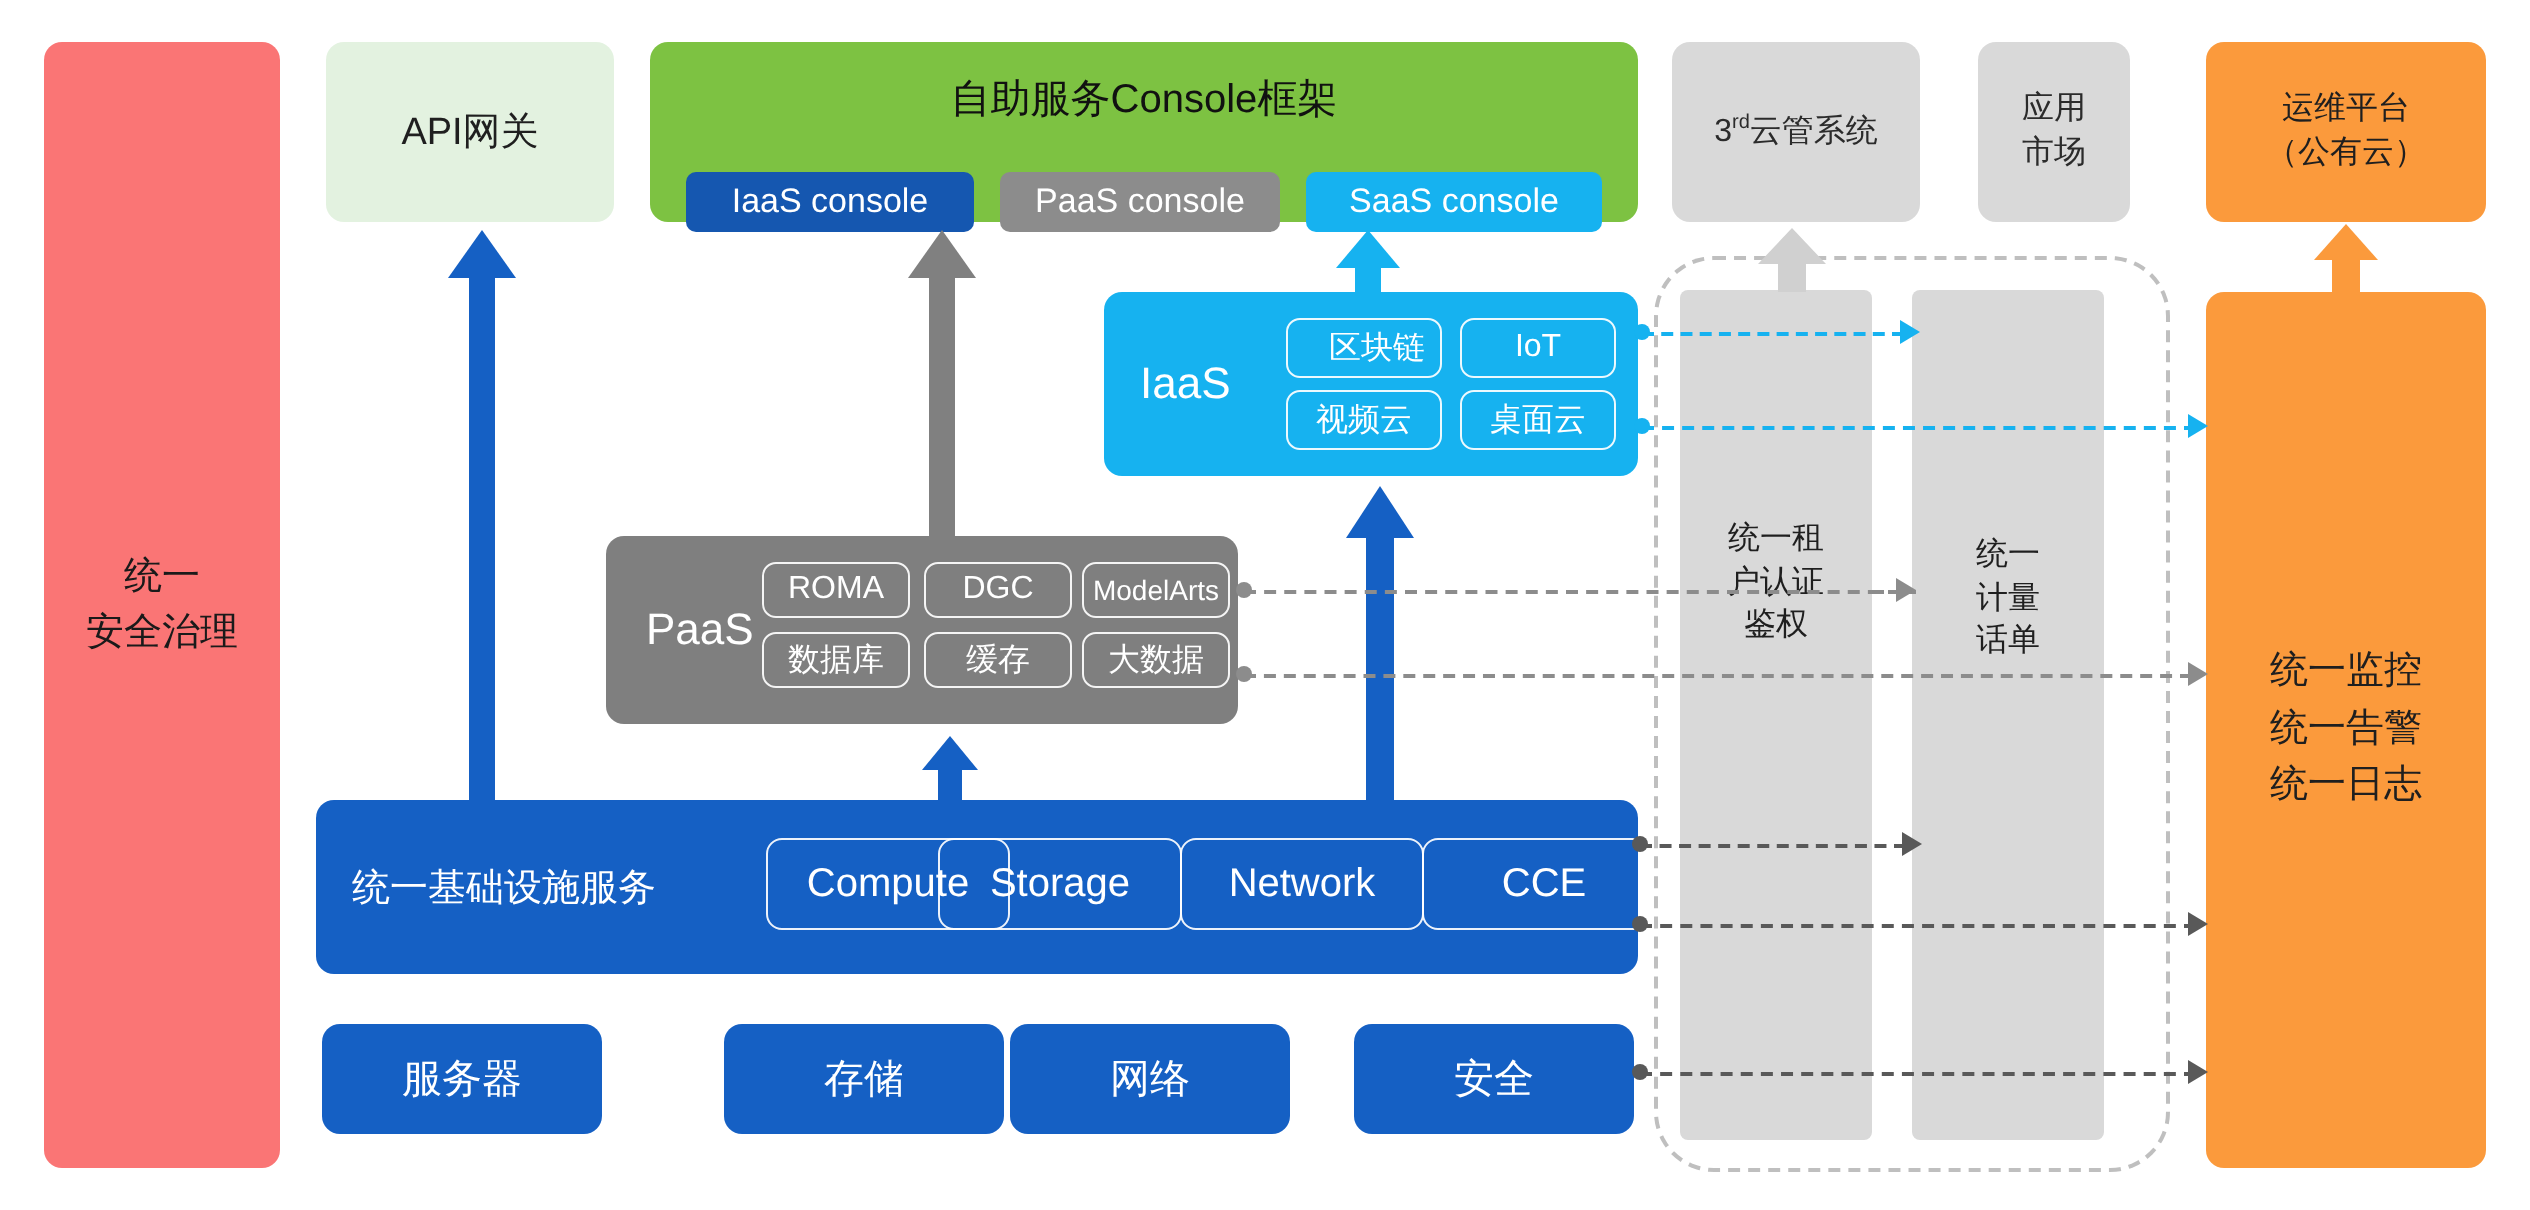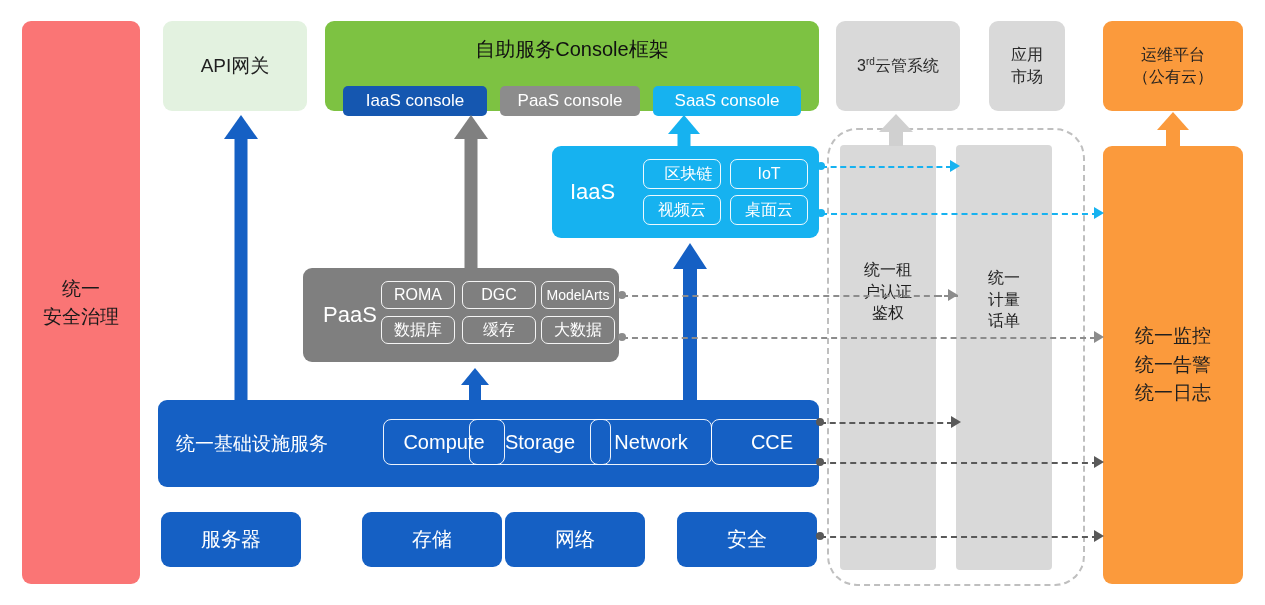--- a/index.html
+++ b/index.html
@@ -196,21 +196,21 @@
     <div class="pill" style="left:238px;top:48px;width:74px;height:28px;">
       <span>大数据</span>
     </div>
   </div>
 
   <div class="box rb infra-bar" style="left:158px;top:400px;width:661px;height:87px;display:block;">
     <div class="infra-label">统一基础设施服务</div>
     <div class="infra-pill" style="left:185px;width:122px;margin-left:40px;">
       <span>Compute</span>
     </div>
-    <div class="infra-pill" style="left:311px;width:142px;">
+    <div class="infra-pill" style="left:311px;width:122px;">
       <span>Storage</span>
     </div>
     <div class="infra-pill" style="left:432px;width:122px;">
       <span>Network</span>
     </div>
     <div class="infra-pill" style="left:553px;width:122px;">
       <span>CCE</span>
     </div>
   </div>
 

